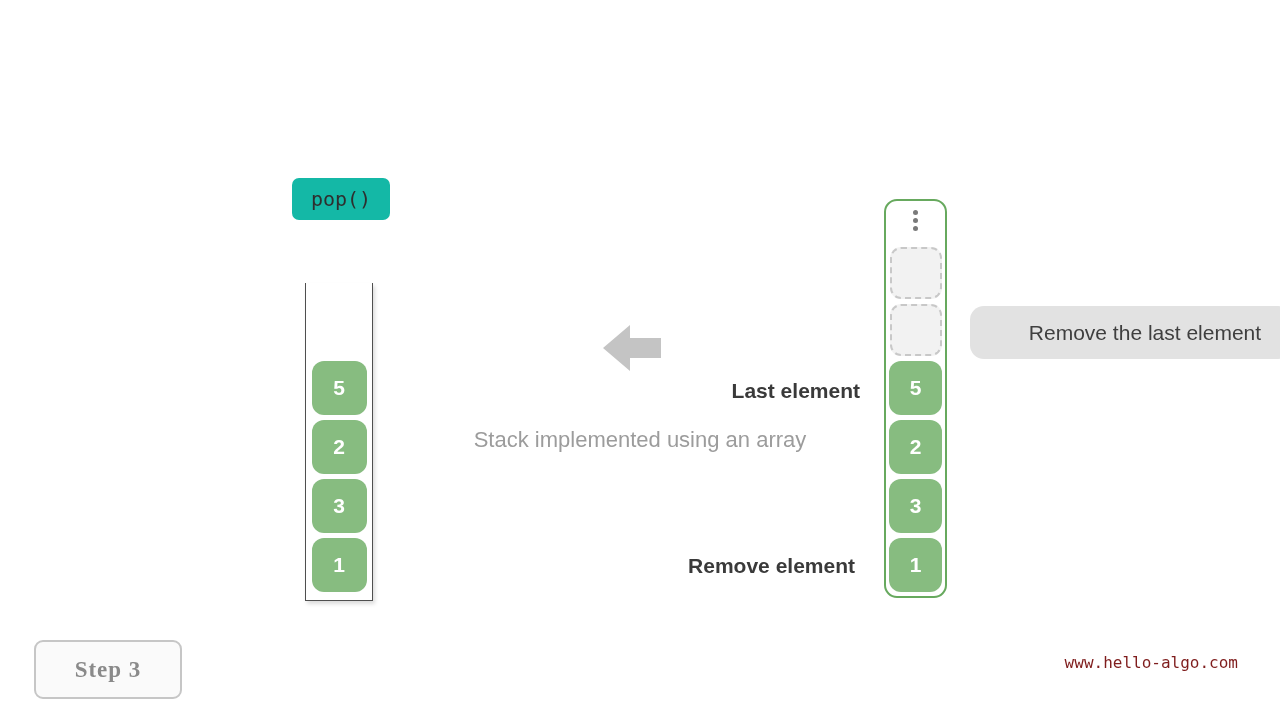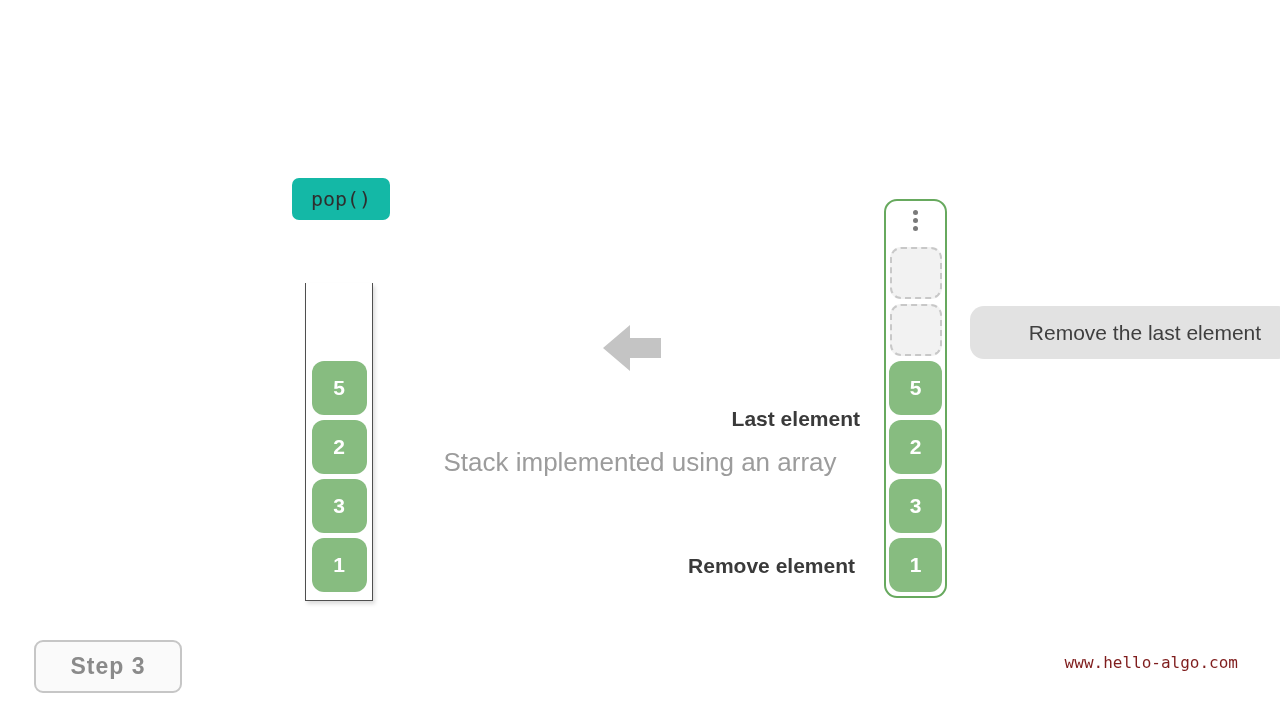--- a/index.html
+++ b/index.html
@@ -71,45 +71,44 @@
   }
 
   
   .arrow { position: absolute; left: 603px; top: 325px; width: 58px; height: 46px; }
 
   
   .lbl-bold {
     position: absolute; font-size: 21px; font-weight: bold;
     color: #3a3a3a; white-space: nowrap;
   }
-  .lbl-last { right: 420px; top: 379px; margin-top: 28px; }
+  .lbl-last { right: 420px; top: 379px; }
   .lbl-first { right: 425px; top: 554px; }
 
   .caption {
     position: absolute; left: 440px; top: 427px; width: 400px;
-    text-align: center; font-size: 26px; color: #9c9c9c;
+    text-align: center; font-size: 22px; color: #9c9c9c;
     white-space: nowrap;
-    margin-top: 20px;
   }
 
   .remove-note {
     position: absolute; left: 970px; top: 306px;
     width: 294px; height: 53px;
     background: #e2e2e2; border-radius: 14px;
     display: flex; align-items: center; justify-content: center;
     font-size: 21px; color: #3f3f3f; white-space: nowrap; padding-left: 28px;
   }
 
   .step-box {
     position: absolute; left: 34px; top: 640px;
-    width: 148px; height: 53px;
+    width: 148px; height: 59px;
     background: #fafafa; border: 2px solid #c6c6c6; border-radius: 9px;
     box-sizing: border-box;
     display: flex; align-items: center; justify-content: center;
-    font-family: Liberation Sans, sans-serif;
+    font-family: Liberation Serif, serif;
     font-weight: bold; font-size: 23px; color: #8a8a8a;
     letter-spacing: 1px;
   }
 
   .watermark {
     position: absolute; right: 42px; top: 653px;
     font-family: "DejaVu Sans Mono", monospace;
     font-size: 16px; color: #7f1d1d; white-space: nowrap;
   }
 </style>

